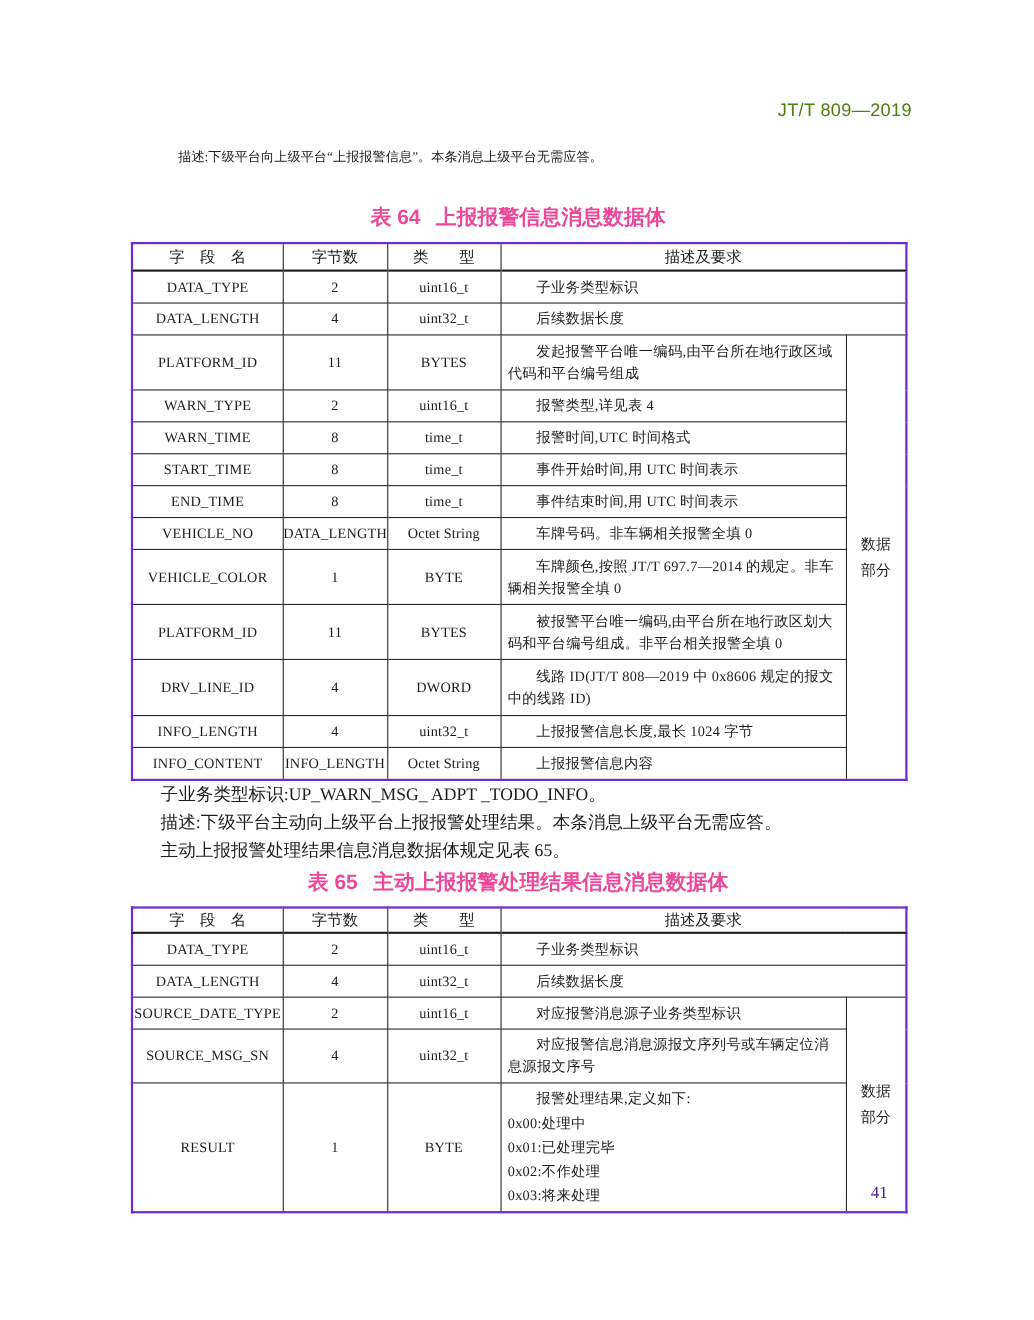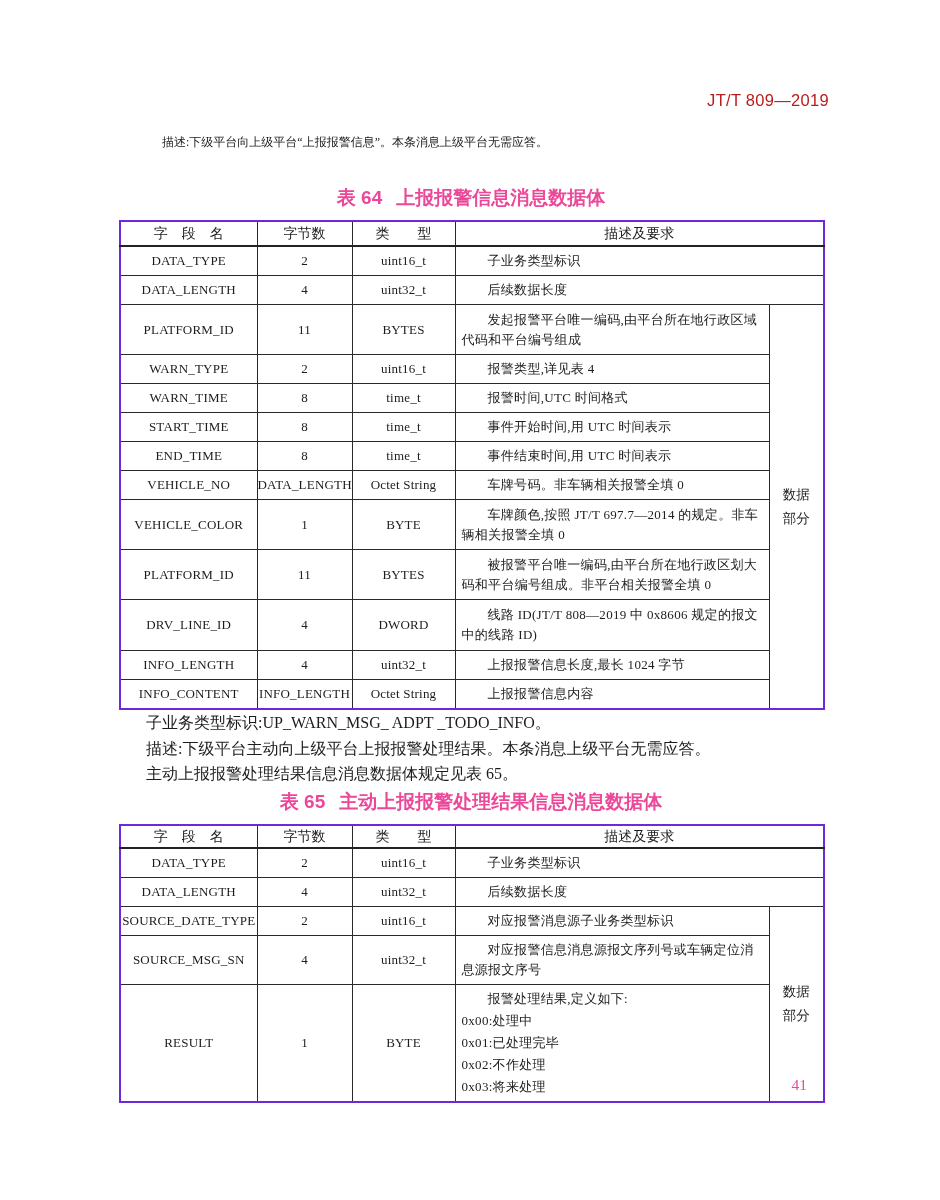--- a/index.html
+++ b/index.html
@@ -13,21 +13,21 @@
     color: #1c1c1c;
     overflow: hidden;
   }
   .doc-code {
     position: absolute;
     top: 91px;
     right: 111px;
     font-family: "Liberation Sans", "DejaVu Sans", sans-serif;
     font-size: 16.5px;
     letter-spacing: 0.3px;
-    color: #b91c1c;
+    color: #4d7c0f;
   }
   .intro {
     position: absolute;
     left: 162px;
     top: 129px;
     width: 680px;
     font-size: 12px;
     line-height: 26px;
   }
   .table-caption {
@@ -99,21 +99,21 @@
     top: 710px;
     width: 690px;
     font-size: 16px;
     line-height: 25.5px;
   }
   .page-num {
     position: absolute;
     top: 1076px;
     right: 133px;
     font-size: 15.5px;
-    color: #ec4899;
+    color: #4c1d95;
     margin-left: 15px;
   }
 </style>
 </head>
 <body>
 
 <div class="page">
 
   <div class="doc-code">JT/T 809—2019</div>
 

